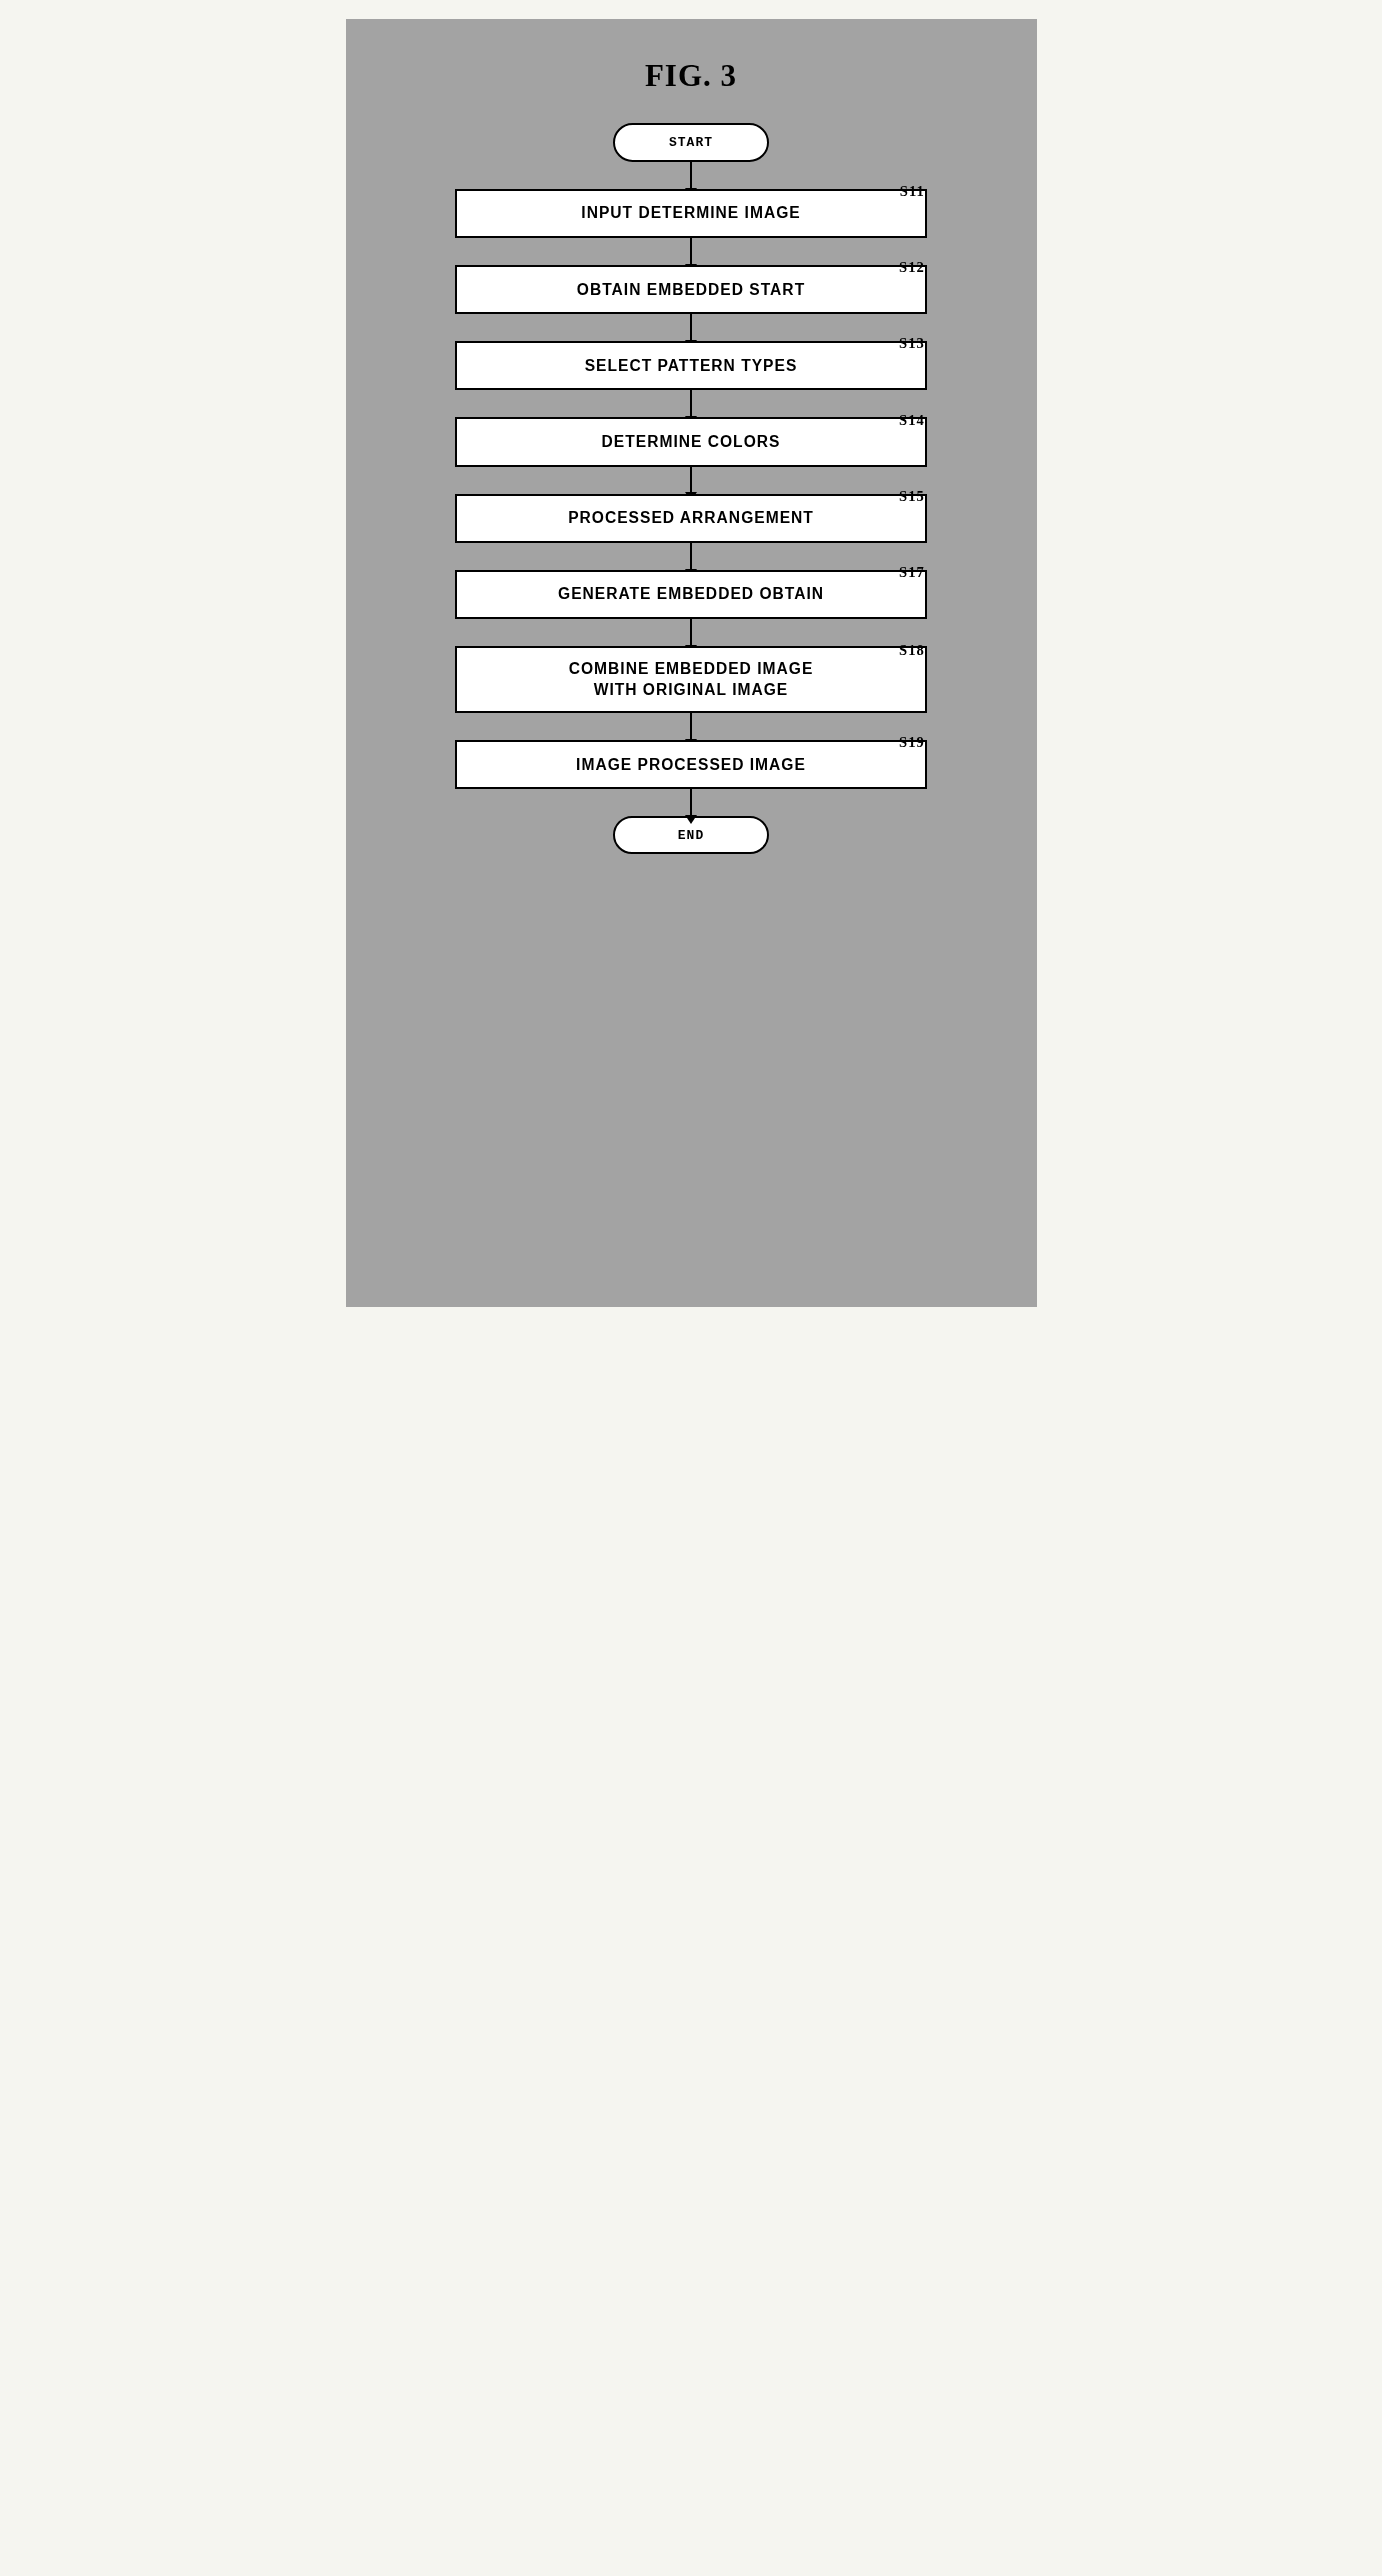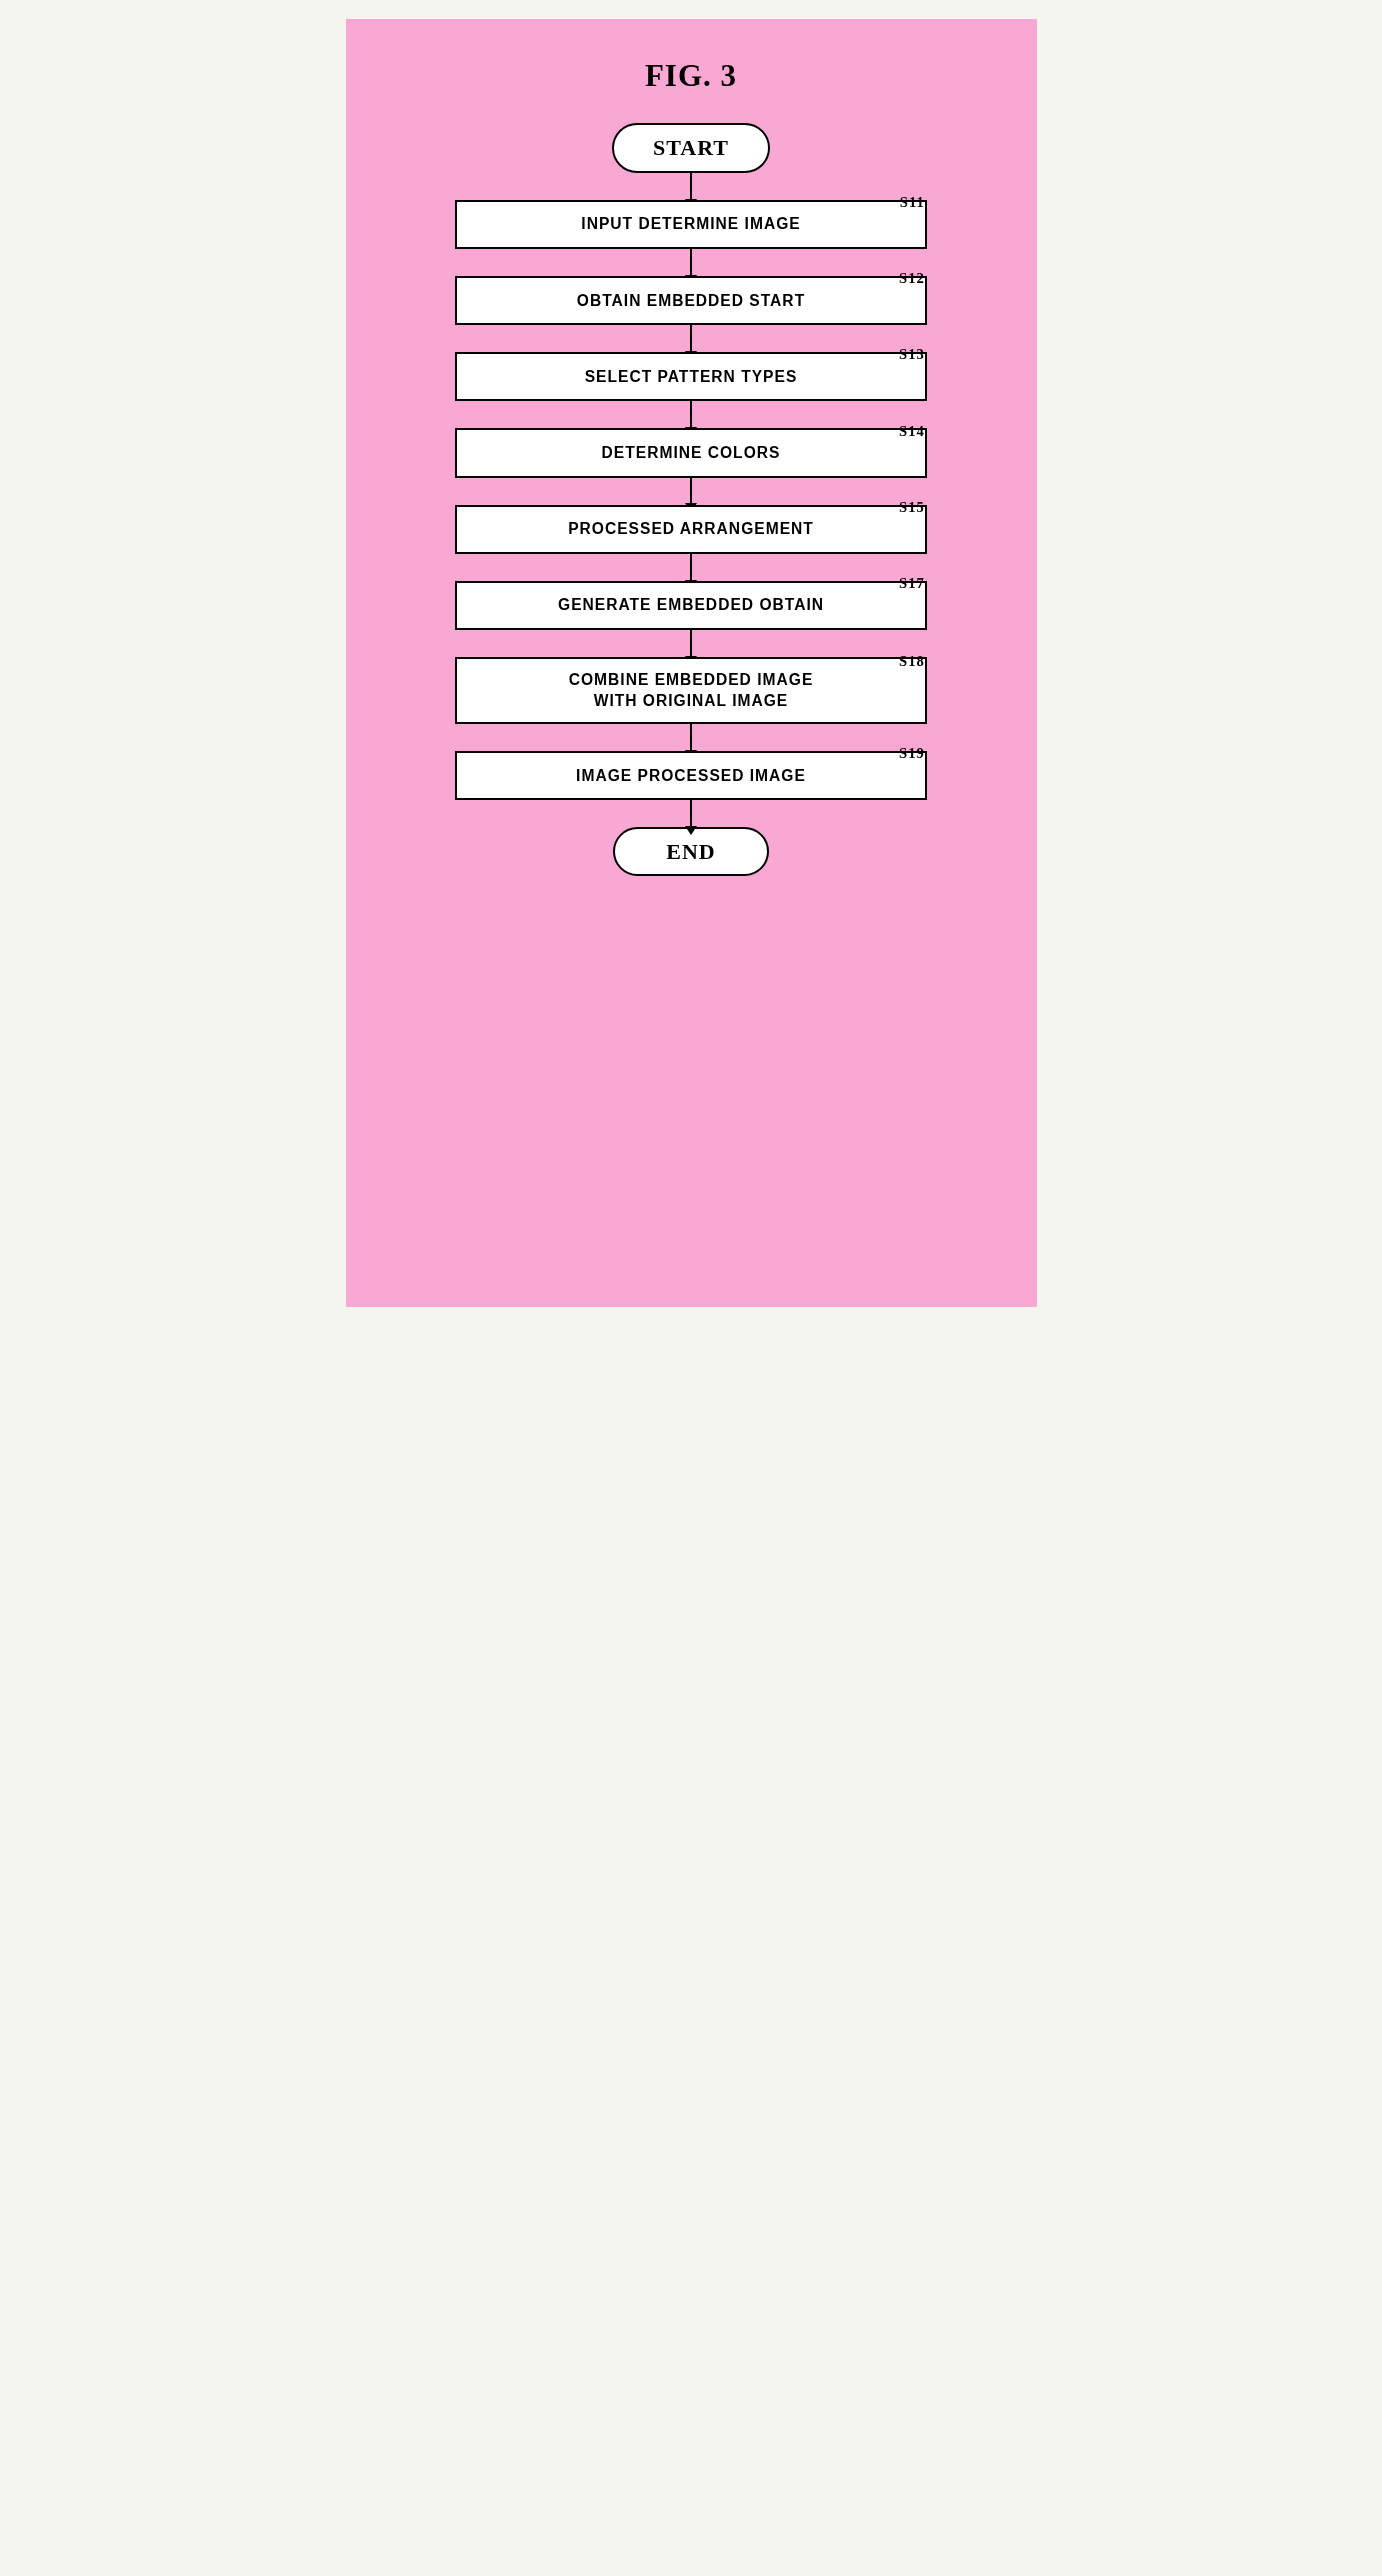--- a/index.html
+++ b/index.html
@@ -8,21 +8,21 @@
       background: #f5f5f0;
       font-family: 'Arial', sans-serif;
       display: flex;
       justify-content: center;
       align-items: flex-start;
       min-height: 100vh;
       padding: 19.4px;
     }
 
     .page {
-      background: #f9a8d4;
+      background: #a3a3a3;
       width: 691px;
       min-height: 1288px;
       padding: 39px 58px;
       display: flex;
       flex-direction: column;
       align-items: center;
       position: relative;
     }
 
     .fig-title {
@@ -38,23 +38,23 @@
       flex-direction: column;
       align-items: center;
       width: 100%;
       position: relative;
     }
 
     .terminal-box {
       border: 2.4px solid #000;
       border-radius: 29px;
       padding: 9.7px 39px;
-      font-size: 22px;
-      font-weight: bold;
-      font-family: Liberation Serif, serif;
+      font-size: 13px;
+      font-weight: bold;
+      font-family: Liberation Mono, monospace;
       letter-spacing: 1px;
       background: #fff;
       text-align: center;
       min-width: 156px;
     }
 
     .process-box-wrapper {
       position: relative;
       width: 100%;
       display: flex;

